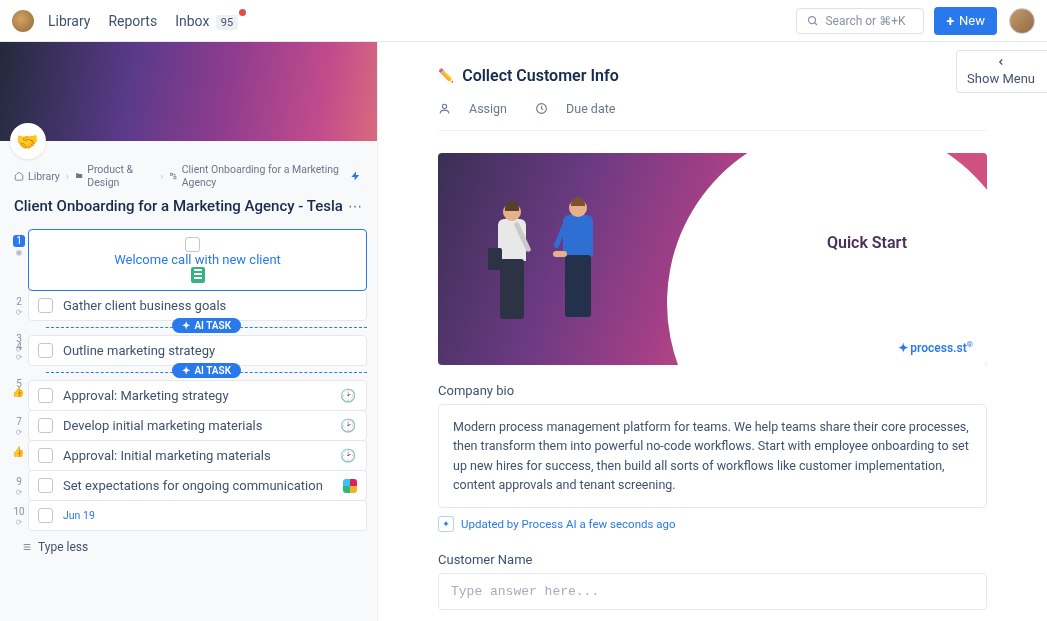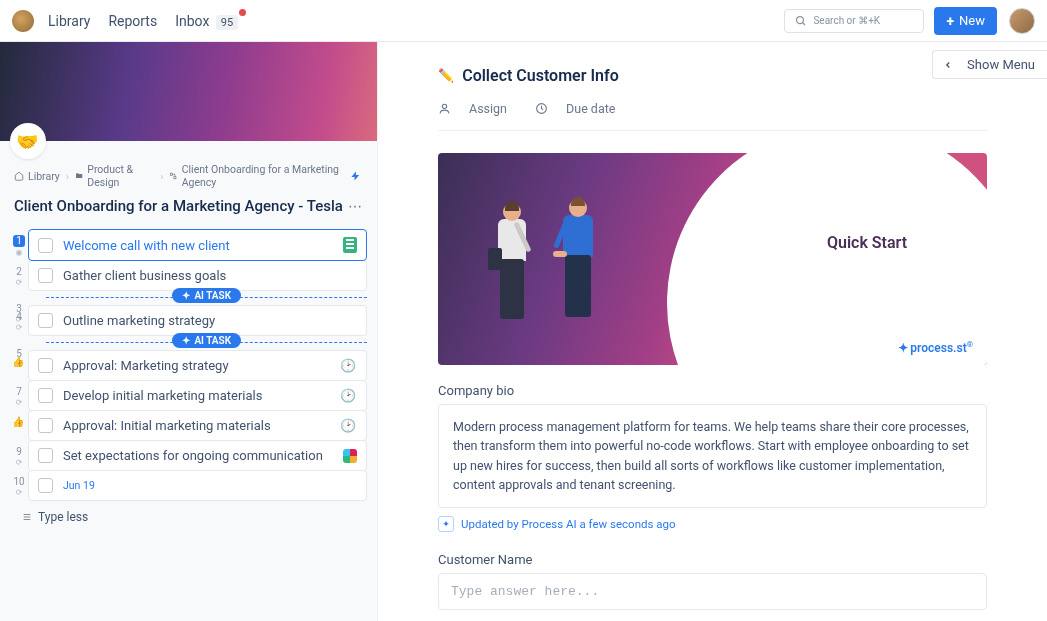--- a/index.html
+++ b/index.html
@@ -25,40 +25,41 @@
     z-index: 5;
   }
   .logo { width: 22px; height: 22px; border-radius: 50%; background: radial-gradient(circle at 40% 40%, #d5a25f, #8b6b3a); margin-right: 14px; }
   .nav-link { color: #42526e; font-size: 14px; margin-right: 18px; cursor: pointer; position: relative; }
   .nav-link .badge { background: #eef0f2; border-radius: 3px; padding: 1px 5px; font-size: 11px; margin-left: 3px; color:#42526e;}
   .dot-red { position: absolute; top: -4px; right: -8px; width: 7px; height: 7px; background: #e34b4b; border-radius: 50%; }
   .spacer { flex: 1; }
   .search-box {
     display: flex; align-items: center;
     border: 1px solid #dfe1e6; border-radius: 4px;
-    padding: 5px 10px; width: 140px; color: #8993a4; font-size: 10px;
+    padding: 5px 10px; width: 128px; color: #8993a4; font-size: 12px;
     margin-right: 10px;
   }
   .search-box svg { margin-right: 6px; }
   .btn-new {
     background: #2a79ec; color: #fff; border-radius: 4px;
     padding: 6px 12px; font-size: 13px; display: flex; align-items: center;
     margin-right: 12px; cursor: pointer;
   }
   .btn-new span.plus { font-weight: bold; margin-right: 5px; font-size:14px;}
   .avatar-top { width: 26px; height: 26px; border-radius: 50%; background: linear-gradient(135deg,#c89b6e,#8e6a45); border:1px solid #ccc;}
 
   
   .show-menu {
     position: absolute; top: 50px; right: 0;
     background: #fff; border: 1px solid #e0e2e6; border-right: none;
     border-radius: 4px 0 0 4px;
     padding: 6px 12px 6px 10px; font-size: 13px; color: #42526e;
-    display: flex; align-items: center; gap: 14px;
+    display: flex; align-items: center; gap: 4px;
     z-index: 6;
+    flex-direction: column;
   }
 
   
   .main { display: flex; height: calc(621px - 42px); }
 
   
   .left {
     width: 378px; background: #f8f9fb; display: flex; flex-direction: column;
     border-right: 1px solid #eef0f2;
   }
@@ -87,21 +88,21 @@
   .wf-title { font-size: 15px; font-weight: 500; color: #172b4d; flex:1; }
   .more-dots { color:#6b778c; font-size:14px; cursor:pointer; letter-spacing:1px; }
 
   .tasks { padding: 0 10px; }
   .task-row {
     display: flex; align-items: center;
     background: #fff; border: 1px solid #e5e8ec;
     border-radius: 4px; padding: 7px 9px; margin-bottom: -1px;
     position: relative;
   }
-  .task-row.selected { border-color: #2a79ec; z-index:2; }
+  .task-row.selected { border-color: #2a79ec; z-index:2;flex-direction:column; }
   .task-num-col {
     width: 18px; display:flex; flex-direction:column; align-items:center;
     position:absolute; left:-18px; top:6px;
     gap:1px;
   }
   .task-num {
     font-size: 10px; color: #8993a4;
   }
   .task-num.badge-blue { background:#2a79ec; color:#fff; border-radius:3px; padding:0 3px; line-height:12px;}
   .task-mini-icon { font-size:8px; color:#b3bac5; }

